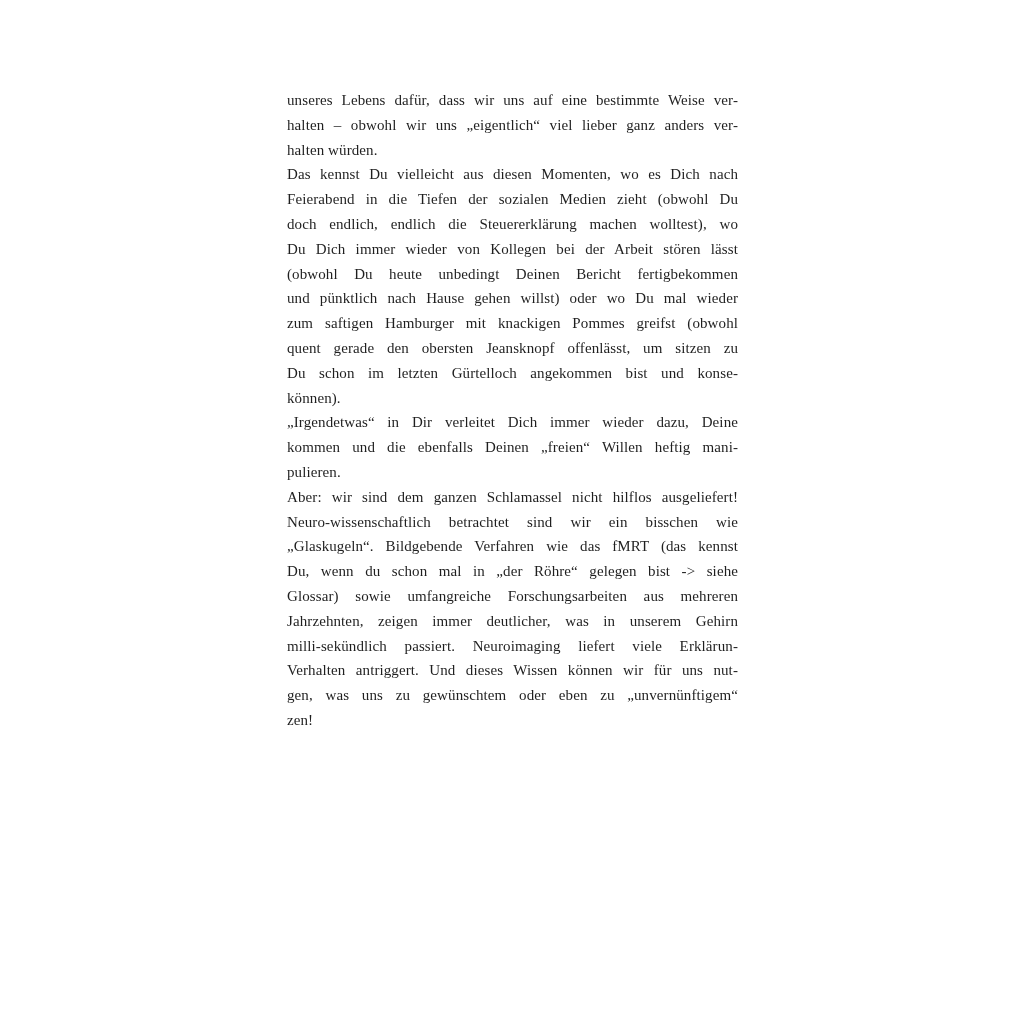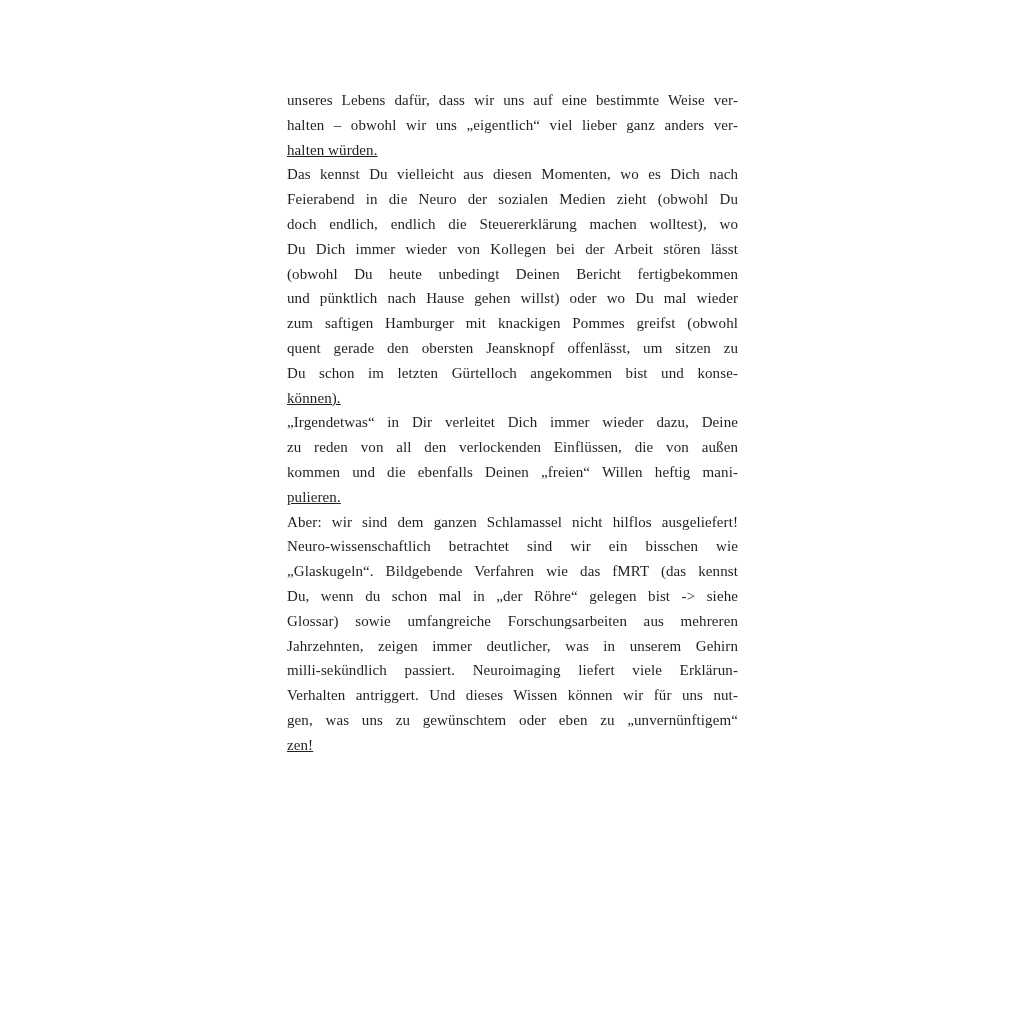--- a/index.html
+++ b/index.html
@@ -28,21 +28,20 @@
   .paragraph {
     margin: 0;
   }
   .line {
     text-align: justify;
     text-align-last: justify;
     white-space: normal;
   }
   .line.para-end {
     text-align-last: left;
-    text-decoration: underline;
   }
   .page-number {
     position: absolute;
     top: 941px;
     left: 0;
     width: 1024px;
     text-align: center;
     font-size: 15px;
     line-height: 20px;
     color: #1f1f1f;
@@ -53,33 +52,32 @@
 
 <div class="page">
   <div class="text-block">
       <div class="paragraph">
         <div class="line">unseres Lebens dafür, dass wir uns auf eine bestimmte Weise ver-</div>
         <div class="line">halten – obwohl wir uns „eigentlich“ viel lieber ganz anders ver-</div>
         <div class="line para-end">halten würden.</div>
       </div>
       <div class="paragraph">
         <div class="line">Das kennst Du vielleicht aus diesen Momenten, wo es Dich nach</div>
-        <div class="line">Feierabend in die Neuro der sozialen Medien zieht (obwohl Du</div>
+        <div class="line">Feierabend in die Tiefen der sozialen Medien zieht (obwohl Du</div>
         <div class="line">doch endlich, endlich die Steuererklärung machen wolltest), wo</div>
         <div class="line">Du Dich immer wieder von Kollegen bei der Arbeit stören lässt</div>
         <div class="line">(obwohl Du heute unbedingt Deinen Bericht fertigbekommen</div>
         <div class="line">und pünktlich nach Hause gehen willst) oder wo Du mal wieder</div>
         <div class="line">zum saftigen Hamburger mit knackigen Pommes greifst (obwohl</div>
         <div class="line">quent gerade den obersten Jeansknopf offenlässt, um sitzen zu</div>
         <div class="line">Du schon im letzten Gürtelloch angekommen bist und konse-</div>
         <div class="line para-end">können).</div>
       </div>
       <div class="paragraph">
         <div class="line">„Irgendetwas“ in Dir verleitet Dich immer wieder dazu, Deine</div>
-        <div class="line">zu reden von all den verlockenden Einflüssen, die von außen</div>
         <div class="line">kommen und die ebenfalls Deinen „freien“ Willen heftig mani-</div>
         <div class="line para-end">pulieren.</div>
       </div>
       <div class="paragraph">
         <div class="line">Aber: wir sind dem ganzen Schlamassel nicht hilflos ausgeliefert!</div>
         <div class="line">Neuro-wissenschaftlich betrachtet sind wir ein bisschen wie</div>
         <div class="line">„Glaskugeln“. Bildgebende Verfahren wie das fMRT (das kennst</div>
         <div class="line">Du, wenn du schon mal in „der Röhre“ gelegen bist -&gt; siehe</div>
         <div class="line">Glossar) sowie umfangreiche Forschungsarbeiten aus mehreren</div>
         <div class="line">Jahrzehnten, zeigen immer deutlicher, was in unserem Gehirn</div>

